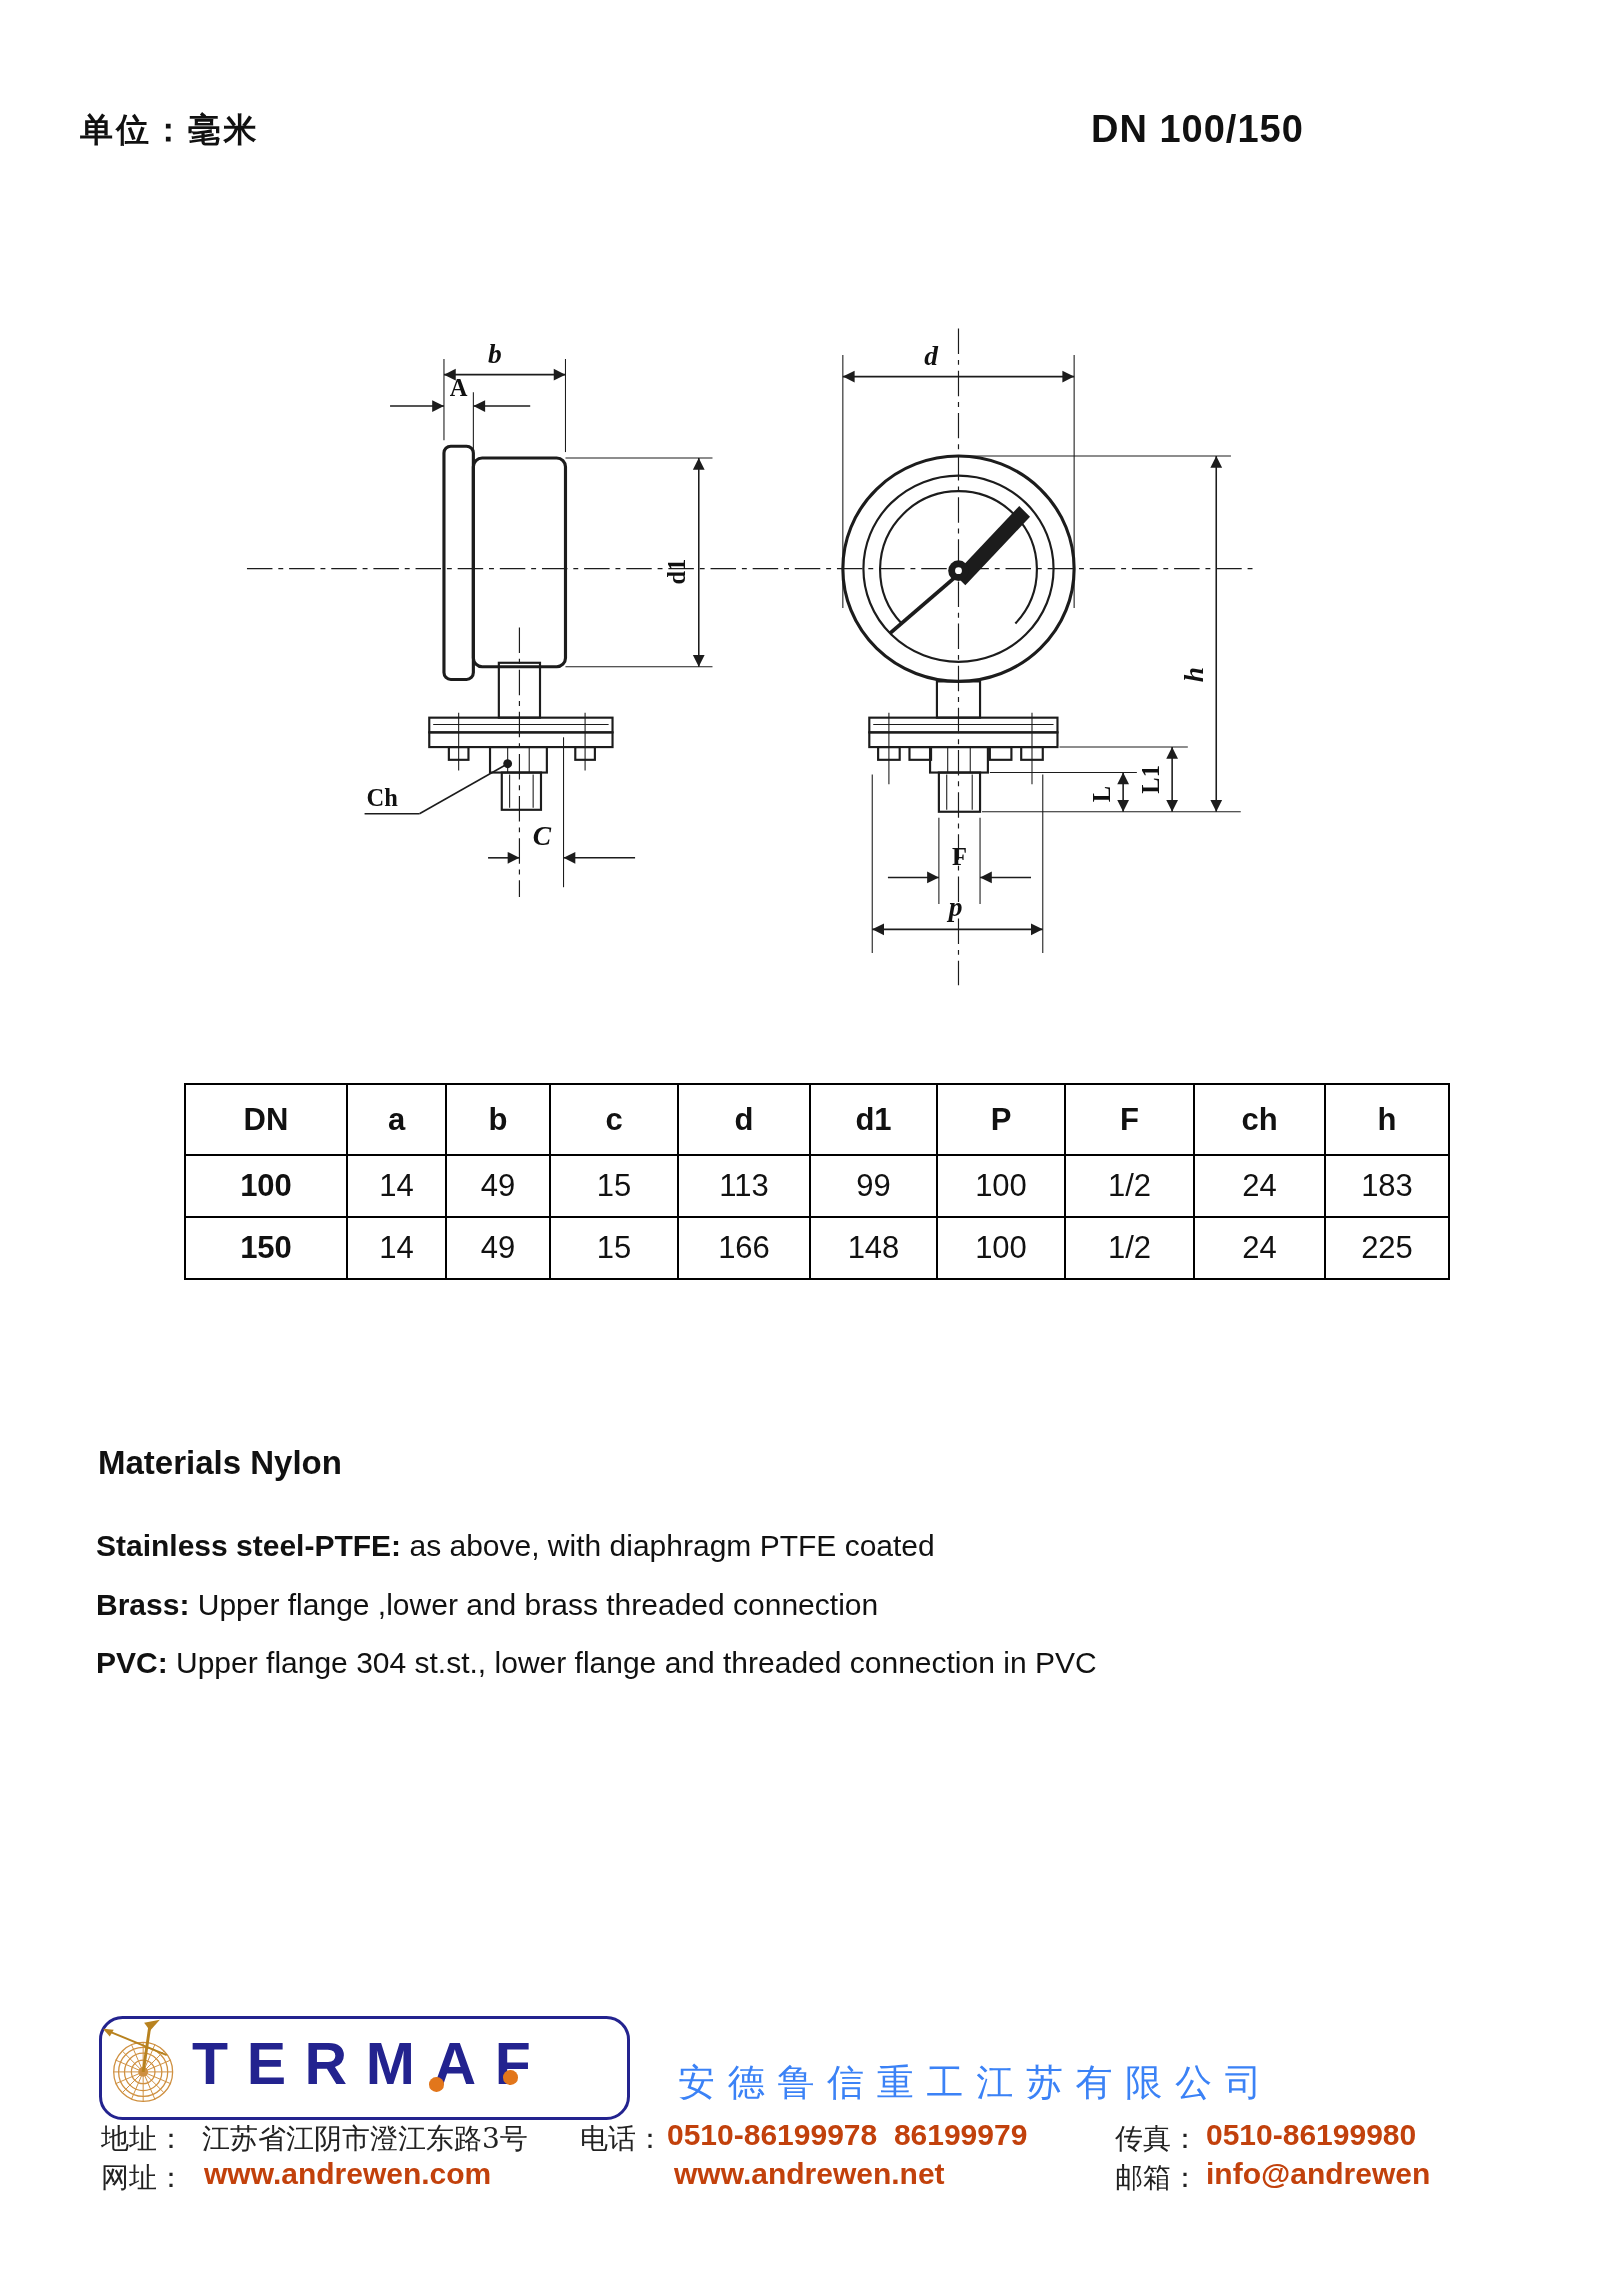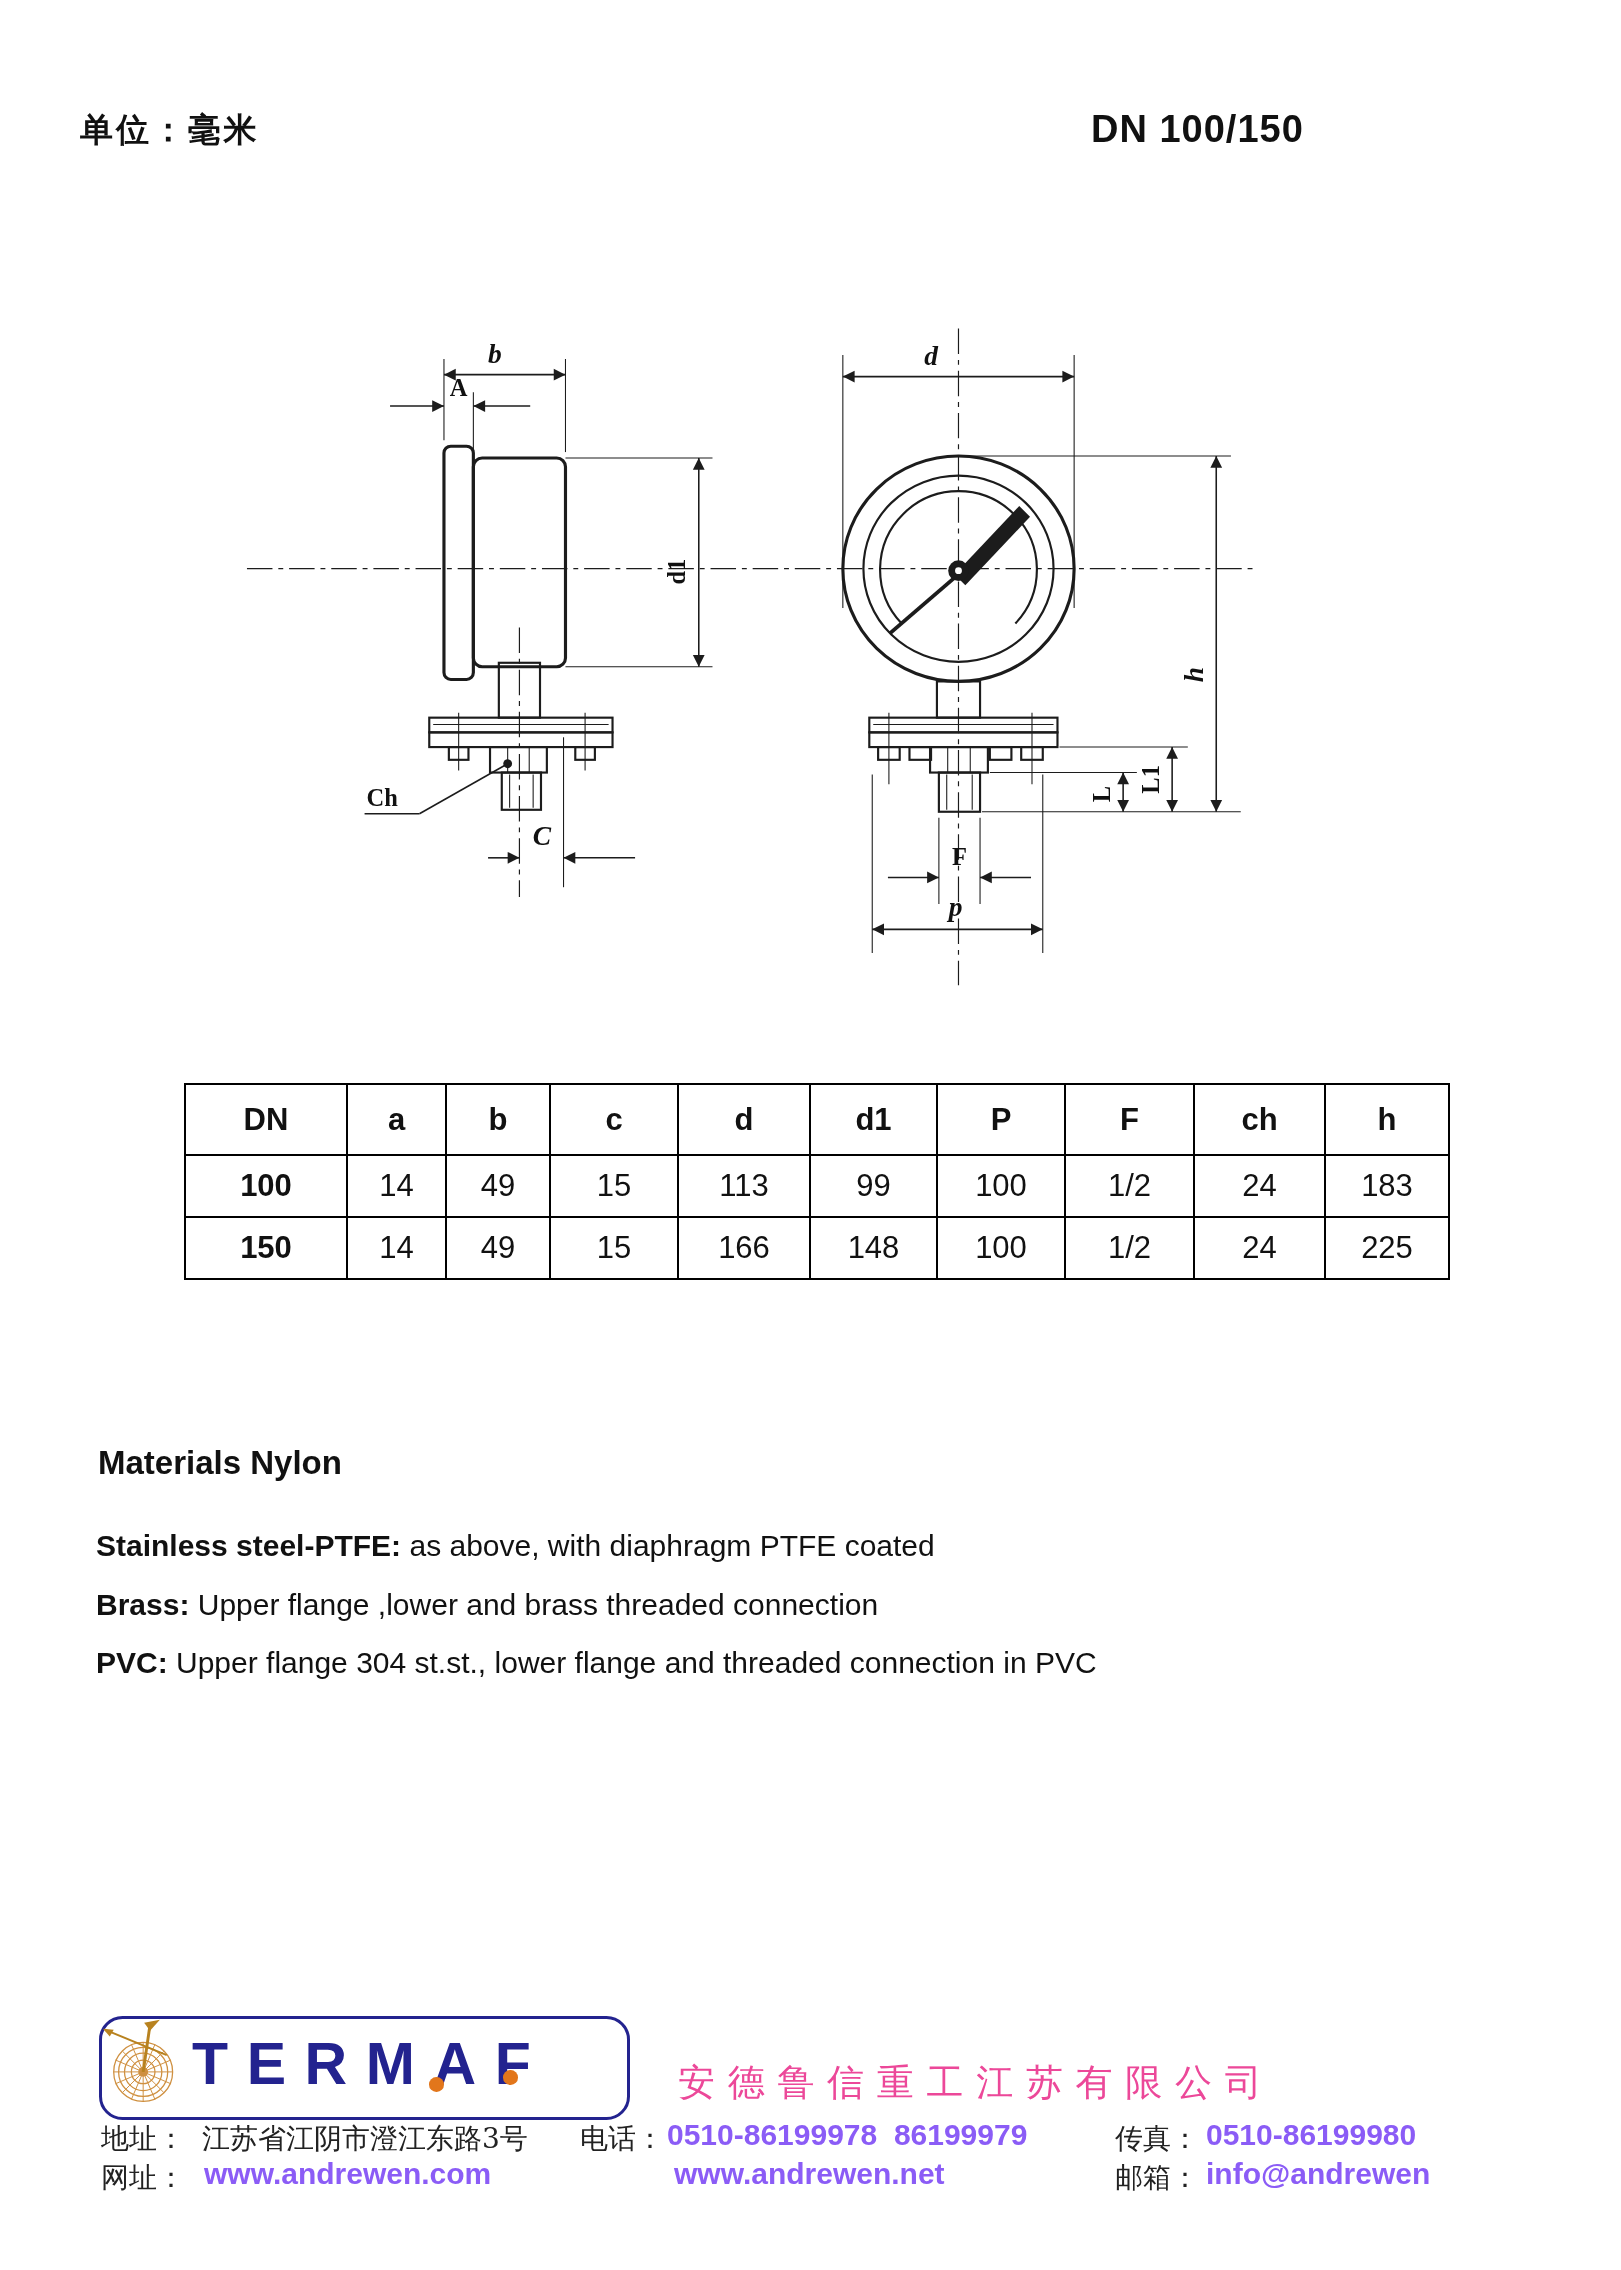--- a/index.html
+++ b/index.html
@@ -38,23 +38,23 @@
 
   
   .logo-box{position:absolute;left:99px;top:2016px;width:525px;height:98px;
             border:3.9px solid #23238f;border-radius:23.5px;background:#fff;}
   .brand{position:absolute;left:192px;top:2035px;font-size:59px;line-height:59px;font-weight:700;
          color:#23238f;letter-spacing:18.6px;}
   .brand-dot{position:absolute;width:14.7px;height:14.7px;border-radius:50%;background:#e2761b;}
   .dot-m{left:429px;top:2077px;}
   .dot-a{left:503px;top:2070px;}
   .wheel-icon{position:absolute;left:98px;top:2011px;}
-  .company{position:absolute;left:678px;top:2058px;font-size:37px;letter-spacing:12.7px;color:#ec4899;}
+  .company{position:absolute;left:678px;top:2058px;font-size:37px;letter-spacing:12.7px;color:#3b82f6;}
   .c-label{position:absolute;font-family:"DejaVu Serif","Liberation Serif",serif;font-size:28px;color:#222;}
-  .c-val{position:absolute;font-weight:700;font-size:30px;color:#8b5cf6;white-space:pre;}
+  .c-val{position:absolute;font-weight:700;font-size:30px;color:#c2410c;white-space:pre;}
 </style>
 </head>
 <body>
 
 <div class="page">
 
   <div class="unit-label">单位：毫米</div>
   <div class="model-label">DN 100/150</div>
 
   <svg class="drawing" width="1621" height="1010" viewBox="0 0 1654 1030" xmlns="http://www.w3.org/2000/svg">

